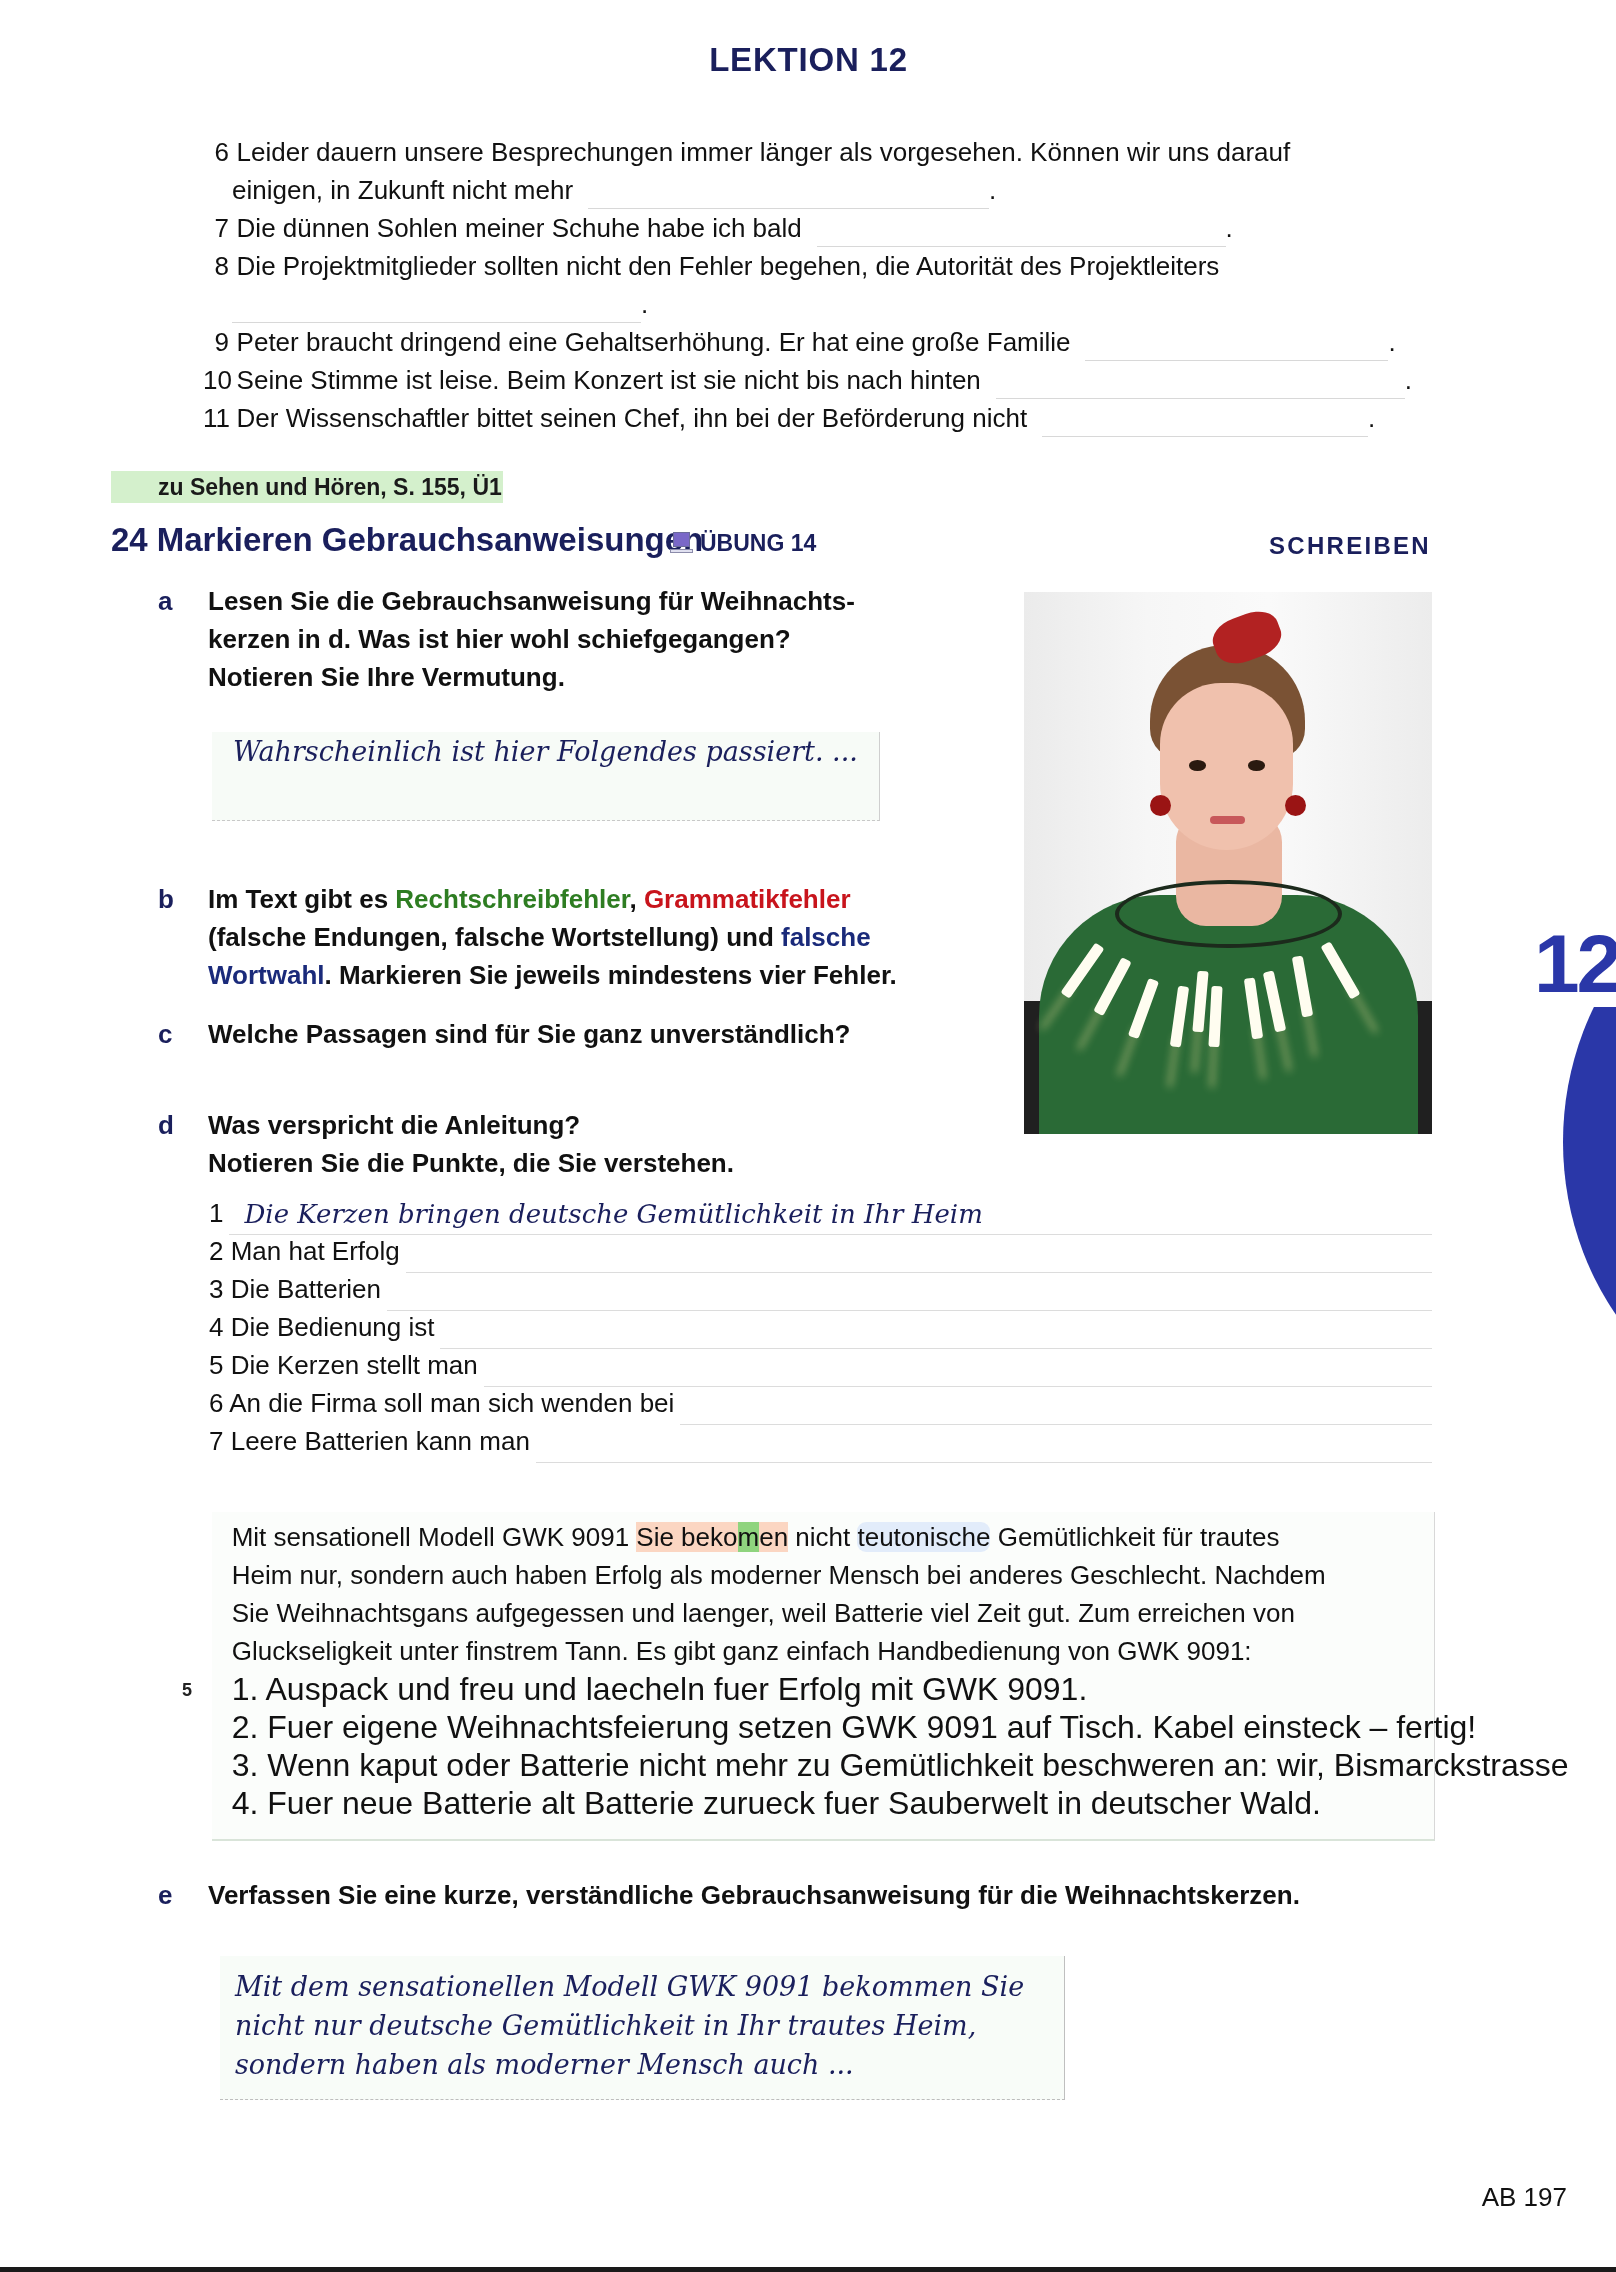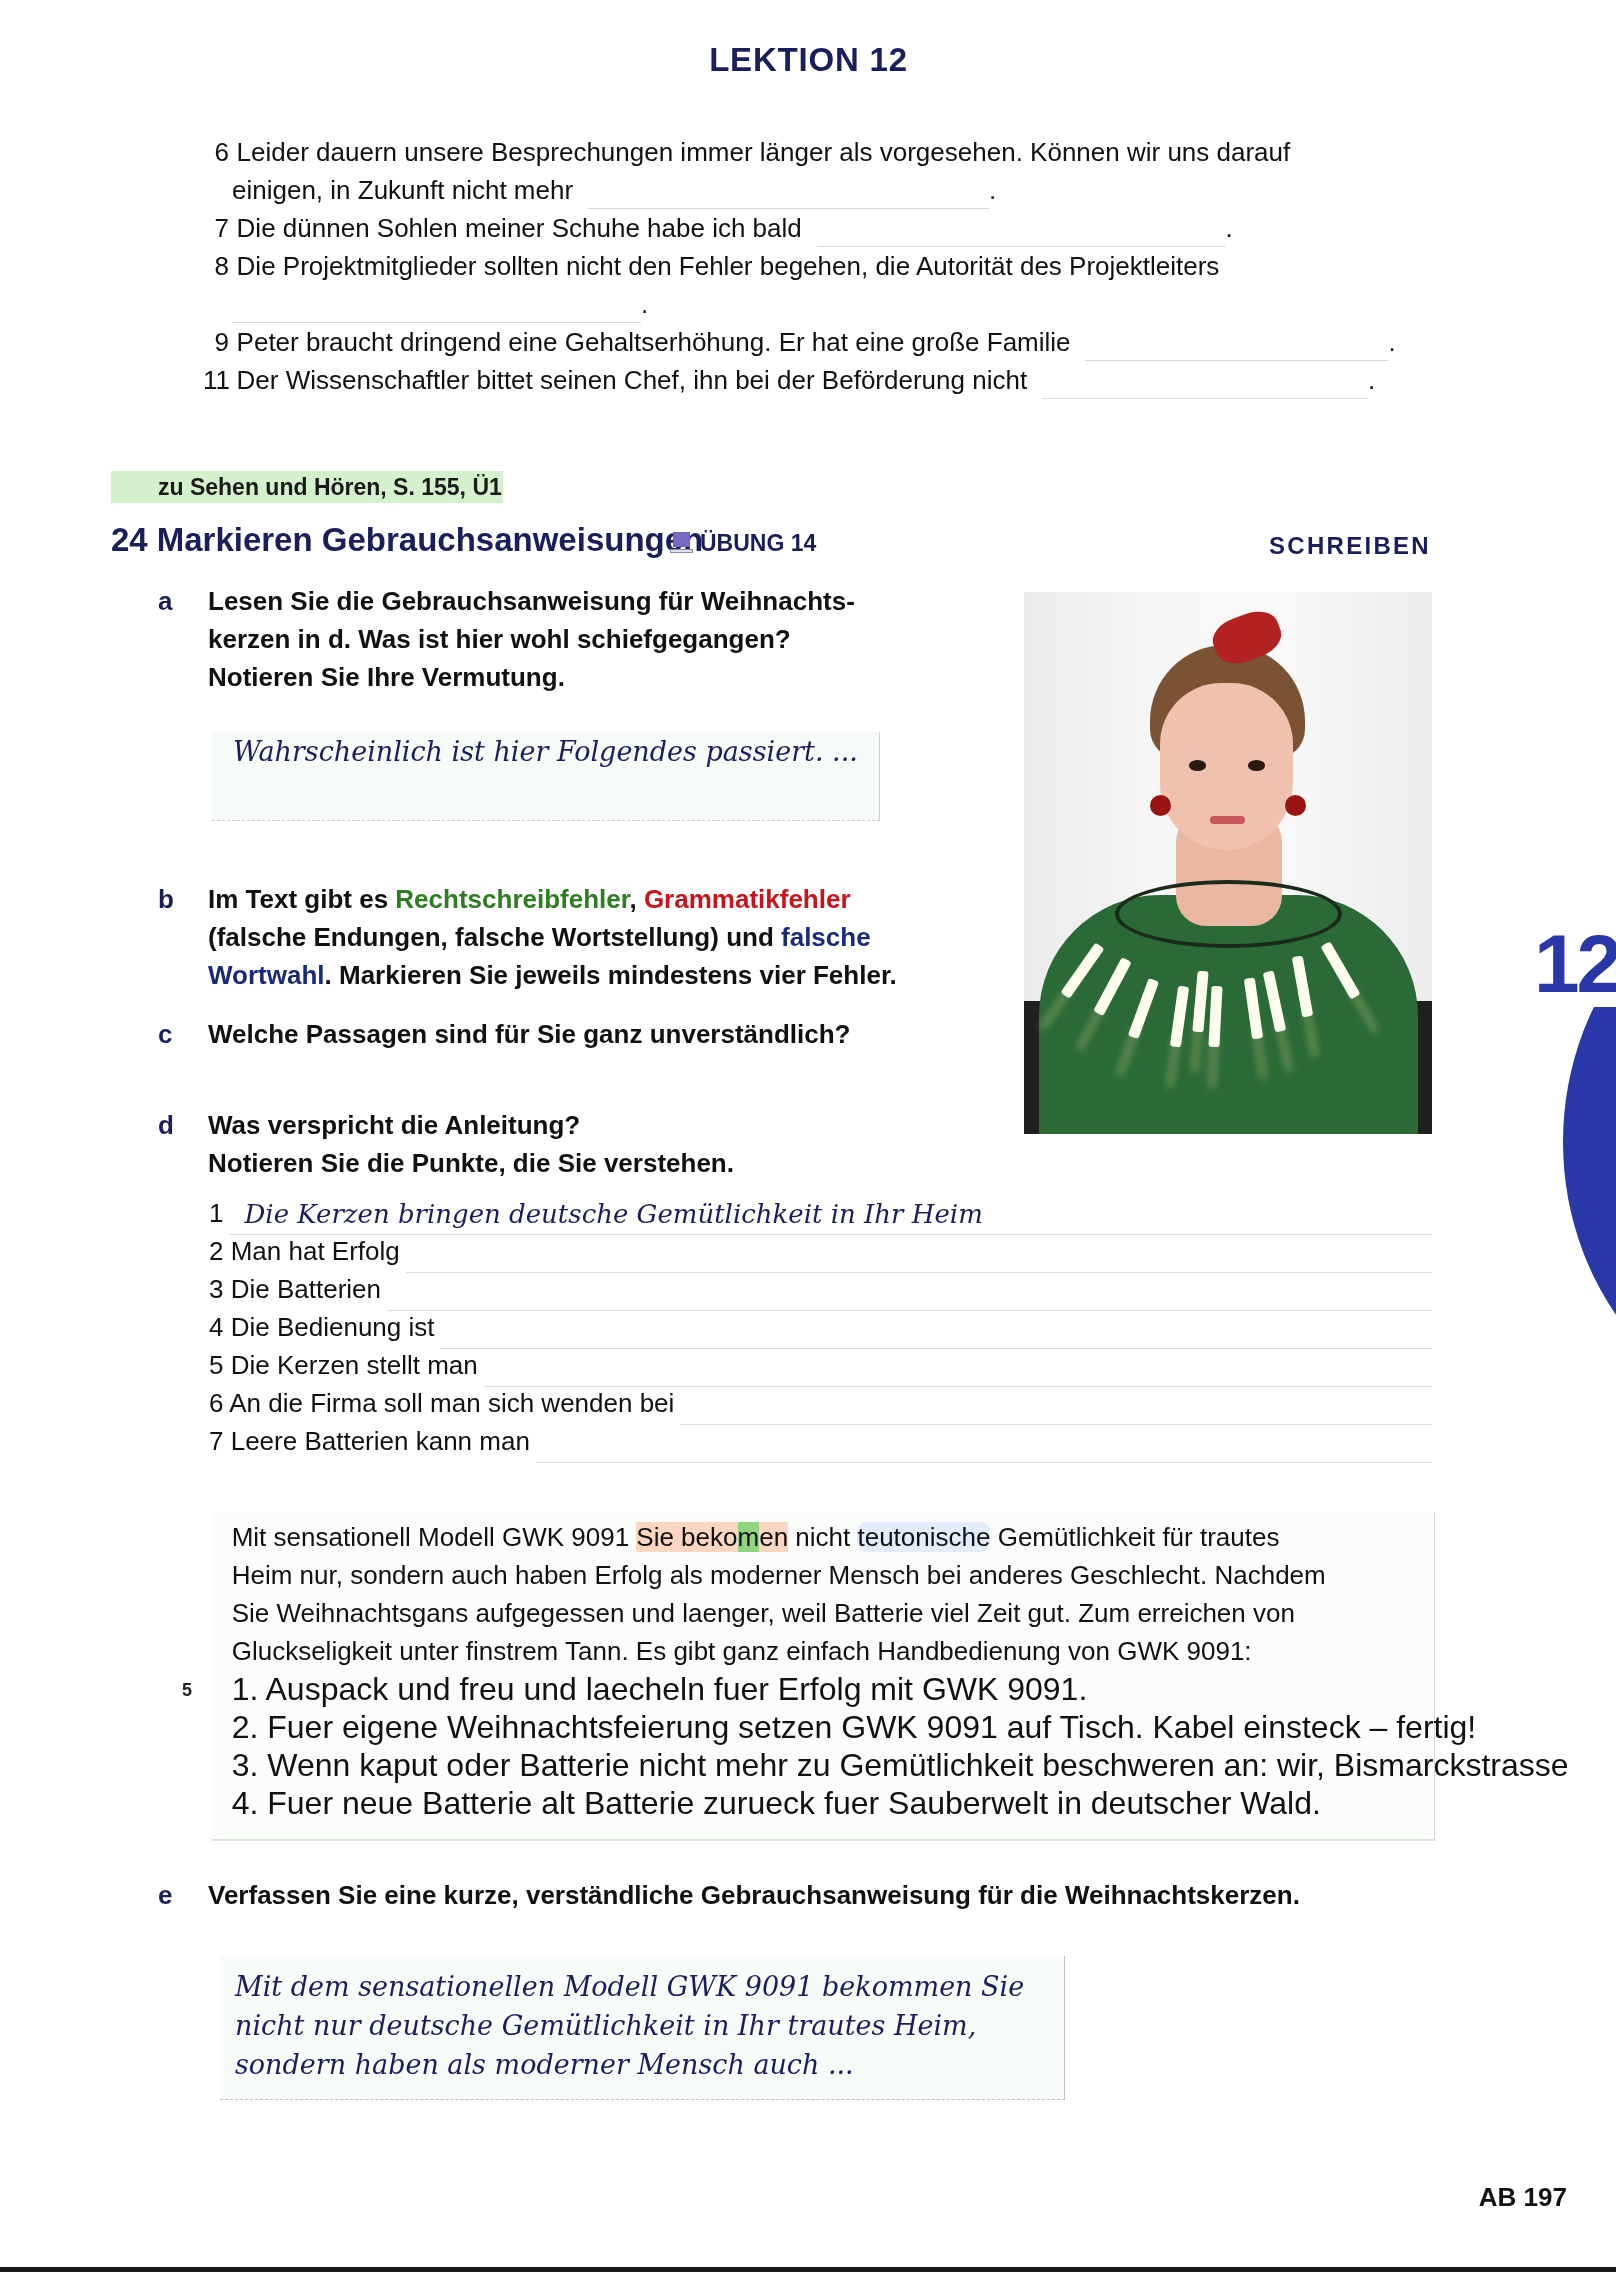--- a/index.html
+++ b/index.html
@@ -71,21 +71,21 @@
   .hl-green { background: #8fd47e; }
   .hl-blue { background: #e2ecfa; border-radius: 9px; }
   .text-box .steps { position: absolute; left: 19.7px; top: 158px; font-size: 32px; line-height: 38px; }
   .text-box .step { white-space: nowrap; }
   .line-marker { position: absolute; left: 182px; top: 1680px; font-size: 18px; font-weight: bold; color: #222; }
 
   .note-e { position: absolute; left: 220px; top: 1956px; width: 845px; height: 144px; background: #f8fcf8;
     border-right: 1.5px solid #bfbfbf; border-bottom: 1.5px dashed #bdbdbd; }
   .note-e .hand { position: absolute; left: 15px; top: 10.6px; font-size: 27px; line-height: 39px; }
 
-  .page-num { position: absolute; right: 50px; top: 2182px; font-size: 26px; font-weight: bold; color: #111; }
+  .page-num { position: absolute; right: 50px; top: 2182px; font-size: 26px; font-weight: normal; color: #111; }
   .bottom-bar { position: absolute; left: 0; bottom: 0; width: 1617px; height: 6px; background: #1a1a1a; }
 </style>
 </head>
 <body>
 
 <div class="page-title">LEKTION 12</div>
 
 <div class="ex-list">
   <div class="ex-line">
     <span class="ex-num">6</span><span>Leider dauern unsere Besprechungen immer länger als vorgesehen. Können wir uns darauf</span>
@@ -100,20 +100,24 @@
   </div>
   <div class="ex-line">
     <span class="ex-num">8</span><span>Die Projektmitglieder sollten nicht den Fehler begehen, die Autorität des Projektleiters</span>
   </div>
   <div class="ex-line">
     <span class="blank" style="width:409px;margin-left:29px"></span><span class="dot">.</span>
   </div>
   <div class="ex-line">
     <span class="ex-num">9</span><span>Peter braucht dringend eine Gehaltserhöhung. Er hat eine große Familie</span>
     <span class="blank" style="width:303px;margin-left:7.6px"></span><span class="dot">.</span>
+  </div>
+  <div class="ex-line">
+    <span class="ex-num">10</span><span>Seine Stimme ist leise. Beim Konzert ist sie nicht bis nach hinten</span>
+    <span class="blank" style="width:409px;margin-left:7.6px"></span><span class="dot">.</span>
   </div>
   <div class="ex-line">
     <span class="ex-num">11</span><span>Der Wissenschaftler bittet seinen Chef, ihn bei der Beförderung nicht</span>
     <span class="blank" style="width:326px;margin-left:7.6px"></span><span class="dot">.</span>
   </div>
 </div>
 
 <div class="ref-tag">zu Sehen und Hören, S. 155, Ü1</div>
 
 <div class="section-title">

